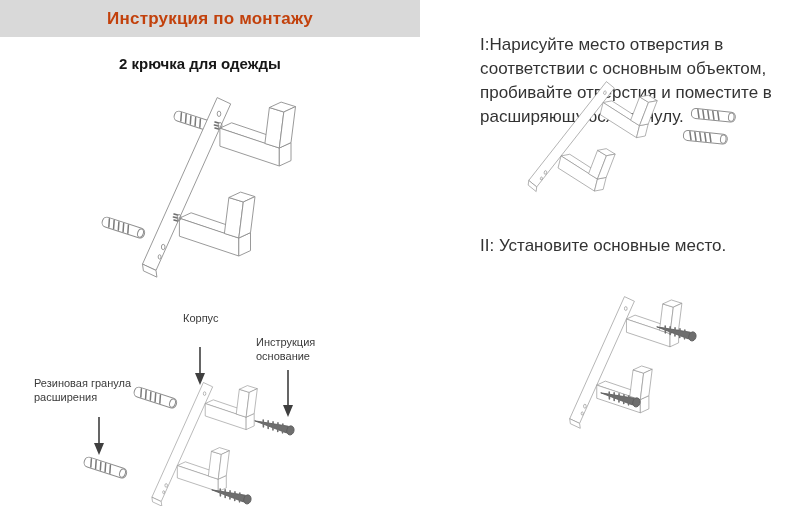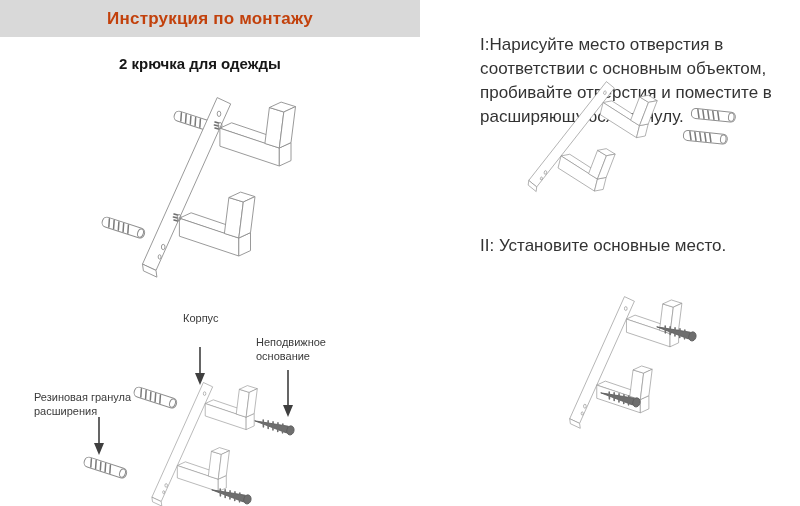--- a/index.html
+++ b/index.html
@@ -112,23 +112,23 @@
   <use href="#screw" transform="translate(236,94) rotate(15)"></use>
   <use href="#screw" transform="translate(193,163) rotate(15)"></use>
 </svg>
 
 <div class="abs part-label" style="left:183px;top:311px">Корпус</div>
 <svg class="abs" style="left:193px;top:346px" width="14" height="40" viewBox="0 0 14 40">
   <path class="arrow-line" d="M7,1 L7,28"></path>
   <polygon class="arrow-head" points="2,27 12,27 7,39"></polygon>
 </svg>
 
-<div class="abs part-label" style="left:256px;top:335px;width:86px">Неподвижное основание</div>
+<div class="abs part-label" style="left:256px;top:335px;width:86px">Инструкция основание</div>
 <svg class="abs" style="left:281px;top:369px" width="14" height="50" viewBox="0 0 14 50">
   <path class="arrow-line" d="M7,1 L7,37"></path>
   <polygon class="arrow-head" points="2,36 12,36 7,48"></polygon>
 </svg>
 
-<div class="abs part-label" style="left:34px;top:390px;width:112px">Резиновая гранула расширения</div>
+<div class="abs part-label" style="left:34px;top:376px;width:112px">Резиновая гранула расширения</div>
 <svg class="abs" style="left:92px;top:416px" width="14" height="40" viewBox="0 0 14 40">
   <path class="arrow-line" d="M7,1 L7,28"></path>
   <polygon class="arrow-head" points="2,27 12,27 7,39"></polygon>
 </svg>
 
 </body></html>

